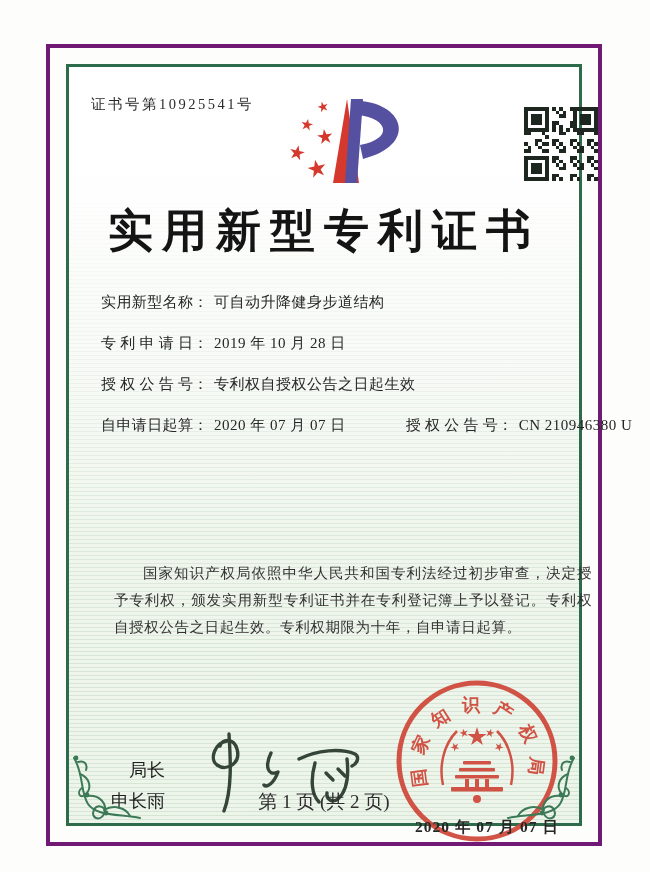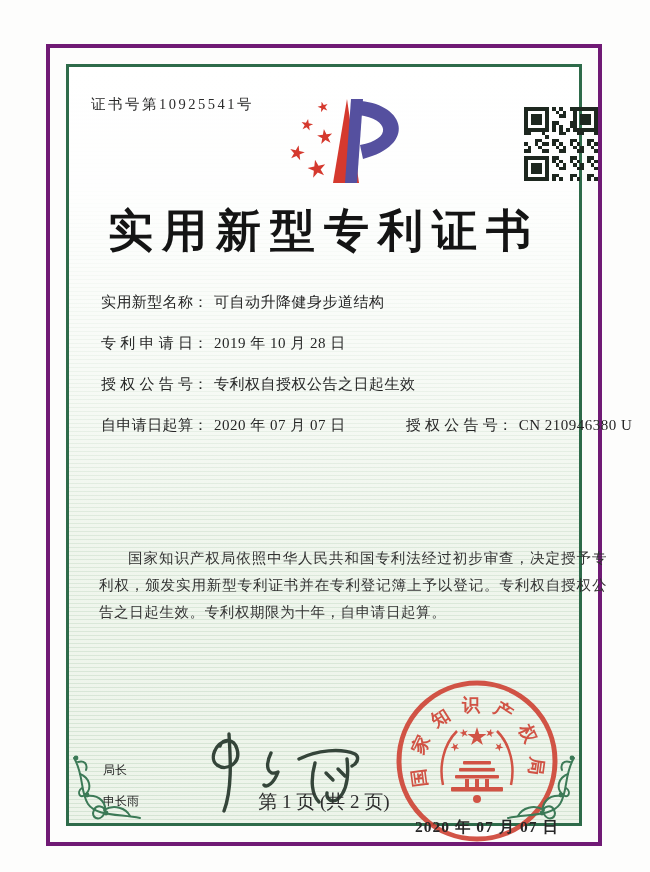--- a/index.html
+++ b/index.html
@@ -34,22 +34,22 @@
     display:inline-block;width:92px;text-align:justify;text-align-last:justify;
     vertical-align:bottom;
   }
   .fcolon{display:inline-block;margin-right:6px;}
   .fvalue{letter-spacing:.5px;}
   .pair2{margin-left:60px;}
   .paras{
     position:absolute;left:30px;top:478px;width:508px;
     font-size:14.5px;line-height:27px;color:#323232;text-align:justify;letter-spacing:.6px;
   }
-  .paras p{margin:0;text-indent:2em;}
-  .director{position:absolute;left:34px;top:688px;font-size:12px;line-height:31px;color:#1e1e1e;}
+  .paras p{margin:15px;text-indent:2em;}
+  .director{position:absolute;left:42px;top:688px;font-size:18px;line-height:31px;color:#1e1e1e;text-align:right;}
   .signature{position:absolute;left:118px;top:660px;width:190px;height:95px;}
   .seal{position:absolute;left:322px;top:608px;width:172px;height:172px;opacity:.92;}
   .seal-date{
     position:absolute;left:346px;top:750px;font-size:15.5px;letter-spacing:1px;
     color:#272727;font-weight:600;z-index:3;
   }
   .footer{position:absolute;left:0;bottom:8px;width:100%;text-align:center;font-size:19px;color:#2e2e2e;}
   .orn{position:absolute;width:74px;height:74px;z-index:2;}
   .orn-left{left:1px;bottom:1px;}
   .orn-right{right:1px;bottom:1px;transform:scaleX(-1);}

